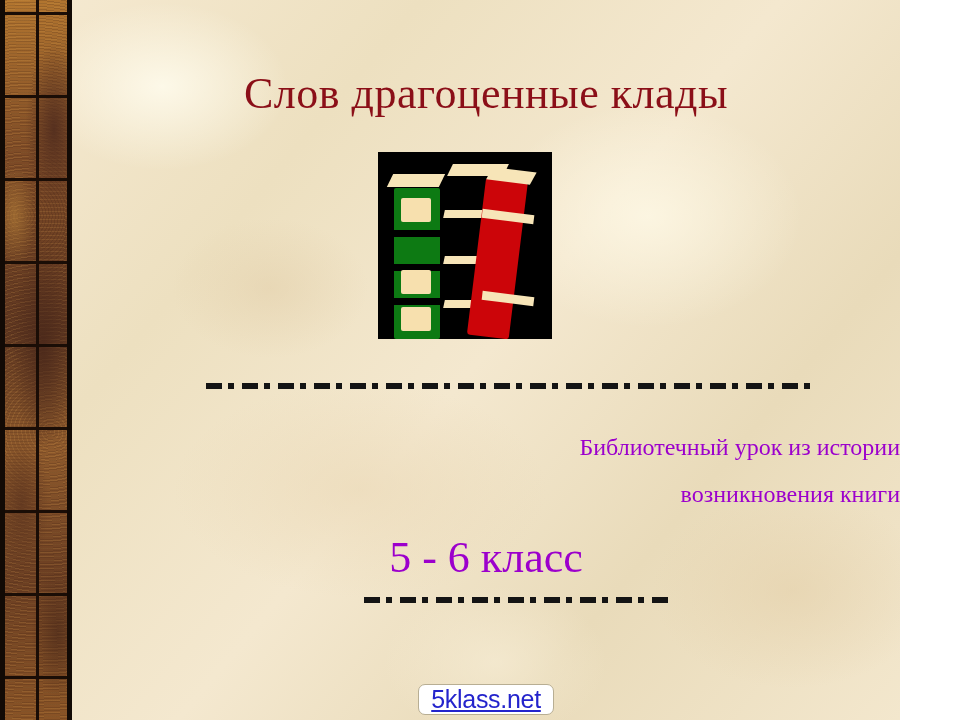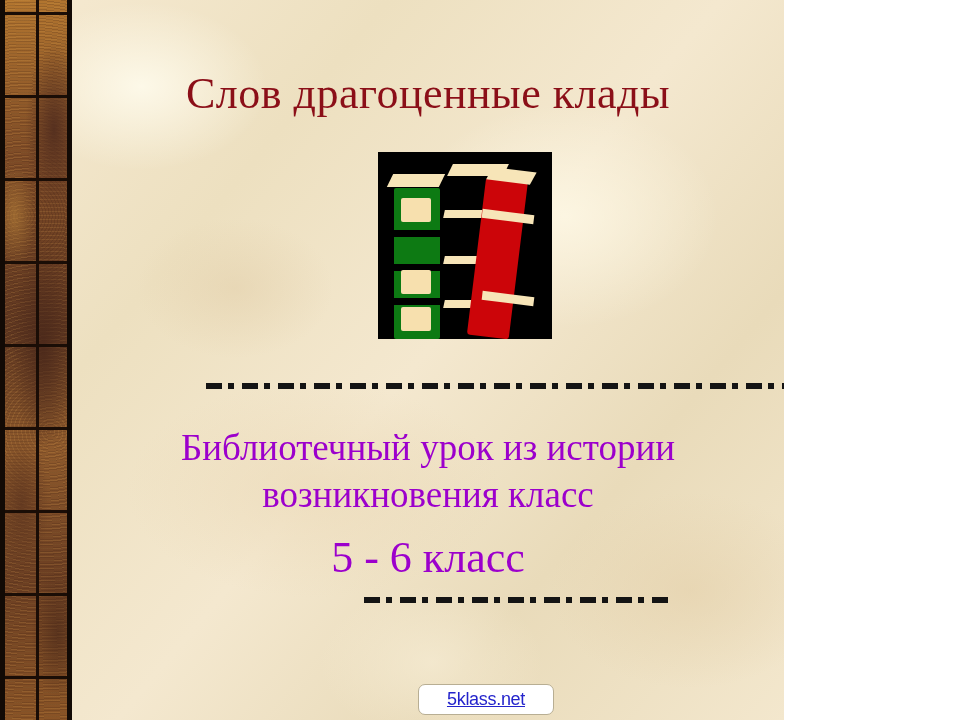--- a/index.html
+++ b/index.html
@@ -8,21 +8,21 @@
   }
   body {
     width: 960px;
     height: 720px;
     overflow: hidden;
     font-family: "Liberation Serif", serif;
   }
 
   #slide {
     position: relative;
-    width: 784px;
+    width: 900px;
     height: 720px;
     overflow: hidden;
     background-color: #f0e2c4;
     background-image:
       radial-gradient(ellipse 180px 120px at 18% 12%, rgba(255,252,238,0.85), rgba(255,252,238,0) 70%),
       radial-gradient(ellipse 220px 160px at 72% 30%, rgba(255,250,232,0.75), rgba(255,250,232,0) 70%),
       radial-gradient(ellipse 260px 150px at 40% 68%, rgba(233,214,178,0.55), rgba(233,214,178,0) 72%),
       radial-gradient(ellipse 200px 140px at 88% 82%, rgba(228,208,170,0.6), rgba(228,208,170,0) 70%),
       radial-gradient(ellipse 160px 110px at 55% 92%, rgba(246,236,212,0.7), rgba(246,236,212,0) 70%),
       radial-gradient(ellipse 140px 100px at 30% 40%, rgba(224,203,165,0.45), rgba(224,203,165,0) 70%),
@@ -203,24 +203,24 @@
     top: 597px;
     width: 306px;
   }
 
   
   #subtitle {
     position: absolute;
     left: 72px;
     right: 0;
     top: 424px;
-    text-align: center;
+    text-align: right;
     color: #9c00cc;
     font-family: "Liberation Serif", serif;
-    font-size: 37px;
+    font-size: 24px;
     line-height: 47px;
   }
   #subtitle .line { display: block; white-space: nowrap; }
   #grade-line {
     position: absolute;
     left: 72px;
     right: 0;
     top: 536px;
     text-align: center;
     color: #9c00cc;
@@ -240,21 +240,21 @@
     background: #ffffff;
     border: 1px solid #b8ae93;
     border-radius: 7px;
     display: flex;
     align-items: center;
     justify-content: center;
   }
   #watermark-text {
     color: #2424cc;
     font-family: "Liberation Sans", sans-serif;
-    font-size: 18px;
+    font-size: 25px;
     line-height: 21px;
     text-decoration: underline;
     letter-spacing: -0.3px;
   }
 
   
   #sound-icon {
     position: absolute;
     left: 915px;
     top: 682px;
@@ -303,21 +303,21 @@
     <div class="bk red-spine"></div>
     <div class="bk red-top"></div>
     <div class="bk red-band" style="top:60px;"></div>
     <div class="bk red-band" style="top:142px;"></div>
   </div>
 
   <div id="divider-top" class="divider"></div>
 
   <div id="subtitle">
     <span class="line">Библиотечный урок из истории</span>
-    <span class="line">возникновения класс</span>
+    <span class="line">возникновения книги</span>
   </div>
 
   <div id="grade-line">5 - 6 класс</div>
 
   <div id="divider-bottom" class="divider"></div>
 
   <div id="watermark">
     <span id="watermark-text">5klass.net</span>
   </div>
 

